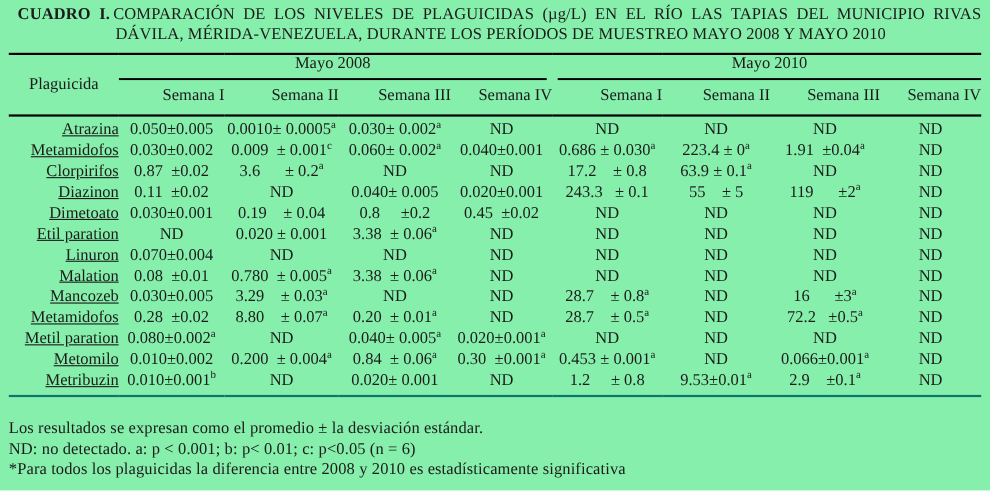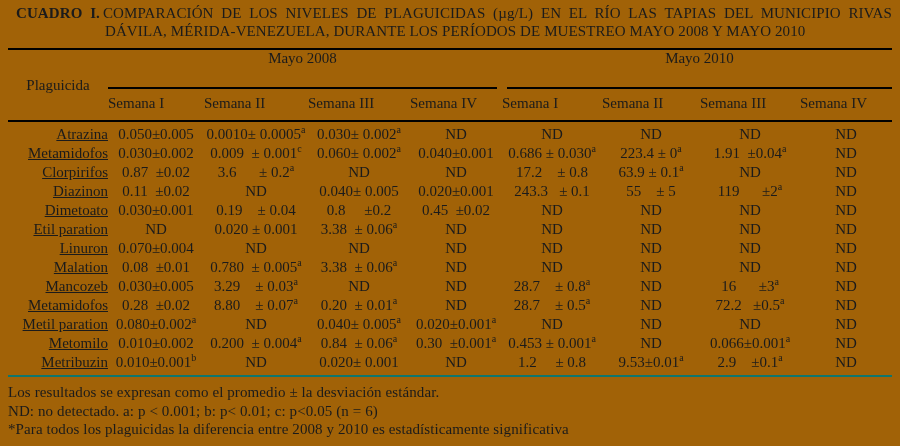--- a/index.html
+++ b/index.html
@@ -3,21 +3,21 @@
 <meta charset="utf-8">
 <style>
   html, body {
     margin: 0;
     padding: 0;
     background: #ffffff;
   }
   .page {
     width: 900px;
     height: 446px;
-    background: #a16207;
+    background: #86efac;
     color: #1b1b1b;
     font-family: "Liberation Serif", serif;
     box-sizing: border-box;
     padding: 4px 8px 0 8px;
     overflow: hidden;
   }
   .caption {
     font-size: 15px;
     line-height: 18px;
     text-align: justify;
@@ -49,29 +49,29 @@
     border-bottom: 2px solid #000;
     font-size: 15px;
     padding-left: 2px;
   }
   th.group-h {
     vertical-align: top;
     padding-top: 3px;
   }
   th.group-h .group-line {
     border-bottom: 2px solid #000;
-    padding-bottom: 20px;
+    padding-bottom: 4px;
     font-size: 15px;
   }
   th.group-h.g2008 .group-line { margin-right: 5px; }
   th.group-h.g2010 .group-line { margin-left: 5px; }
   tr.semana-row th {
     border-bottom: 2px solid #000;
     padding: 6px 0 8px 0;
-    text-align: left;
+    text-align: right;
     font-size: 15px;
   }
   tbody td {
     height: 19px;
     text-align: center;
     white-space: pre;
     font-size: 15px;
     line-height: 19px;
   }
   tbody td.plag {
@@ -84,21 +84,21 @@
   tbody tr:last-child td {
     border-bottom: 2px solid #0f766e;
     padding-bottom: 3px;
   }
   tbody sup {
     font-size: 10px;
     line-height: 0;
     vertical-align: super;
   }
   .footnotes {
-    margin-top: 6px;
+    margin-top: 20px;
     font-size: 15px;
     line-height: 18.5px;
     letter-spacing: 0.1px;
   }
 </style>
 </head>
 <body>
 
 <div class="page">
 

